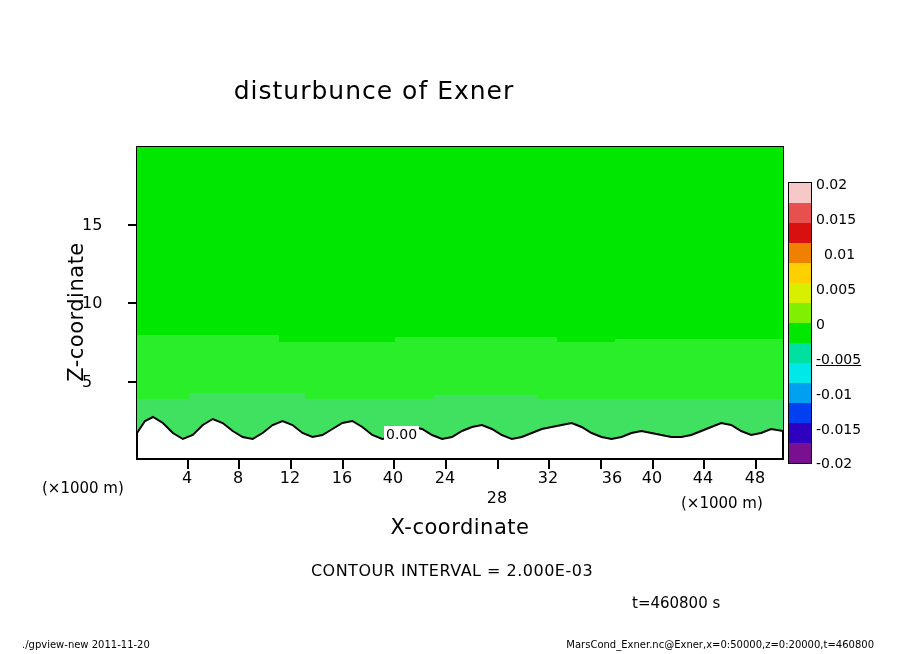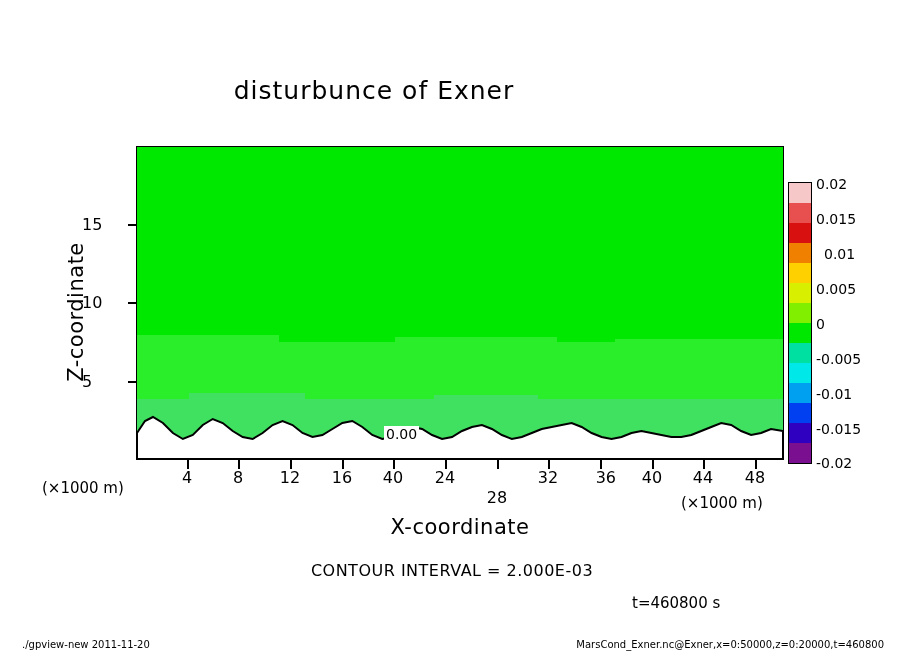--- a/index.html
+++ b/index.html
@@ -163,21 +163,21 @@
     font-size: 15px;
   }
   .footer-left {
     position: absolute;
     left: 22px;
     top: 639px;
     font-size: 10px;
   }
   .footer-right {
     position: absolute;
-    right: 20px;
+    right: 30px;
     top: 639px;
     font-size: 10px;
     text-align: right;
   }
 </style>
 </head>
 <body>
 
 <div class="title">disturbunce of Exner</div>
 
@@ -220,21 +220,21 @@
 <div class="tick-v" style="left:755px;top:460px;height:9px;"></div>
 
 <div class="xtick-label" style="left:167px;top:468px;">4</div>
 <div class="xtick-label" style="left:218px;top:468px;">8</div>
 <div class="xtick-label" style="left:270px;top:468px;">12</div>
 <div class="xtick-label" style="left:322px;top:468px;">16</div>
 <div class="xtick-label" style="left:373px;top:468px;">40</div>
 <div class="xtick-label" style="left:425px;top:468px;">24</div>
 <div class="xtick-label" style="left:477px;top:488px;">28</div>
 <div class="xtick-label" style="left:528px;top:468px;">32</div>
-<div class="xtick-label" style="left:576px;top:468px;text-align:right;">36</div>
+<div class="xtick-label" style="left:592px;top:468px;">36</div>
 <div class="xtick-label" style="left:632px;top:468px;">40</div>
 <div class="xtick-label" style="left:683px;top:468px;">44</div>
 <div class="xtick-label" style="left:735px;top:468px;">48</div>
 
 <div class="ylabel">Z-coordinate</div>
 <div class="xlabel">X-coordinate</div>
 <div class="unit-left">(×1000 m)</div>
 <div class="unit-right">(×1000 m)</div>
 
 <div class="cbar">
@@ -252,21 +252,21 @@
   <div class="cbar-cell" style="height:20px;background:#0040f0;"></div>
   <div class="cbar-cell" style="height:20px;background:#3000c0;"></div>
   <div class="cbar-cell" style="height:20px;background:#7a1090;"></div>
 </div>
 
 <div class="cbar-tick" style="top:176px;">0.02</div>
 <div class="cbar-tick" style="top:211px;">0.015</div>
 <div class="cbar-tick" style="top:246px;margin-left:8px;">0.01</div>
 <div class="cbar-tick" style="top:281px;">0.005</div>
 <div class="cbar-tick" style="top:316px;">0</div>
-<div class="cbar-tick" style="top:351px;">-0.005</div>
+<div class="cbar-tick" style="top:351px;text-decoration:underline;">-0.005</div>
 <div class="cbar-tick" style="top:386px;">-0.01</div>
 <div class="cbar-tick" style="top:421px;">-0.015</div>
 <div class="cbar-tick" style="top:455px;">-0.02</div>
 
 <div class="contour-interval">CONTOUR INTERVAL = 2.000E-03</div>
 <div class="time-stamp">t=460800 s</div>
 <div class="footer-left">./gpview-new   2011-11-20</div>
 <div class="footer-right">MarsCond_Exner.nc@Exner,x=0:50000,z=0:20000,t=460800</div>
 
 </body></html>

